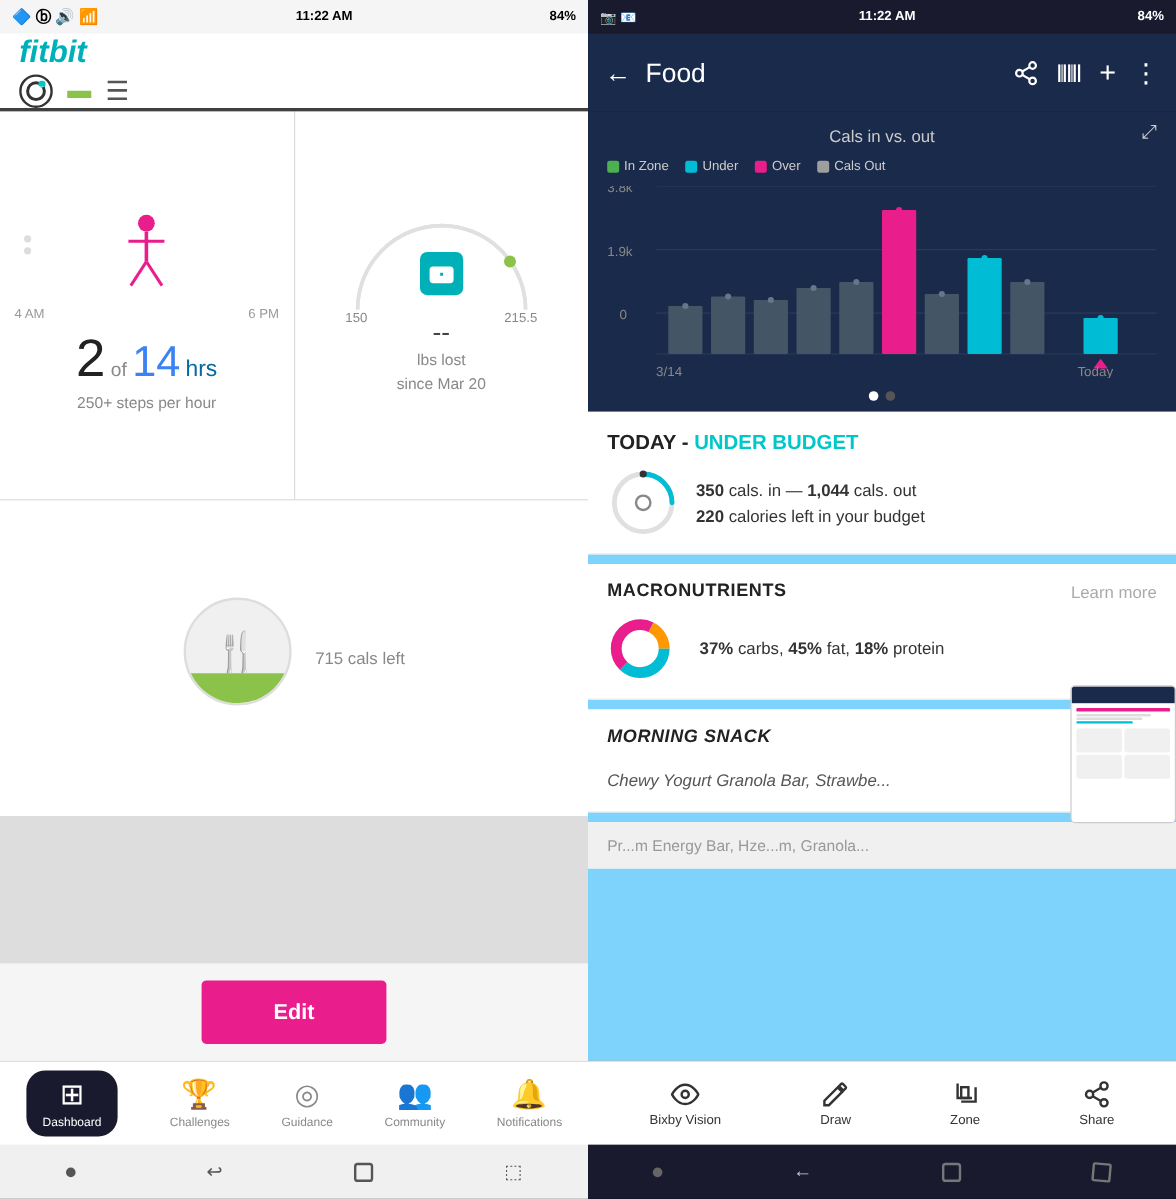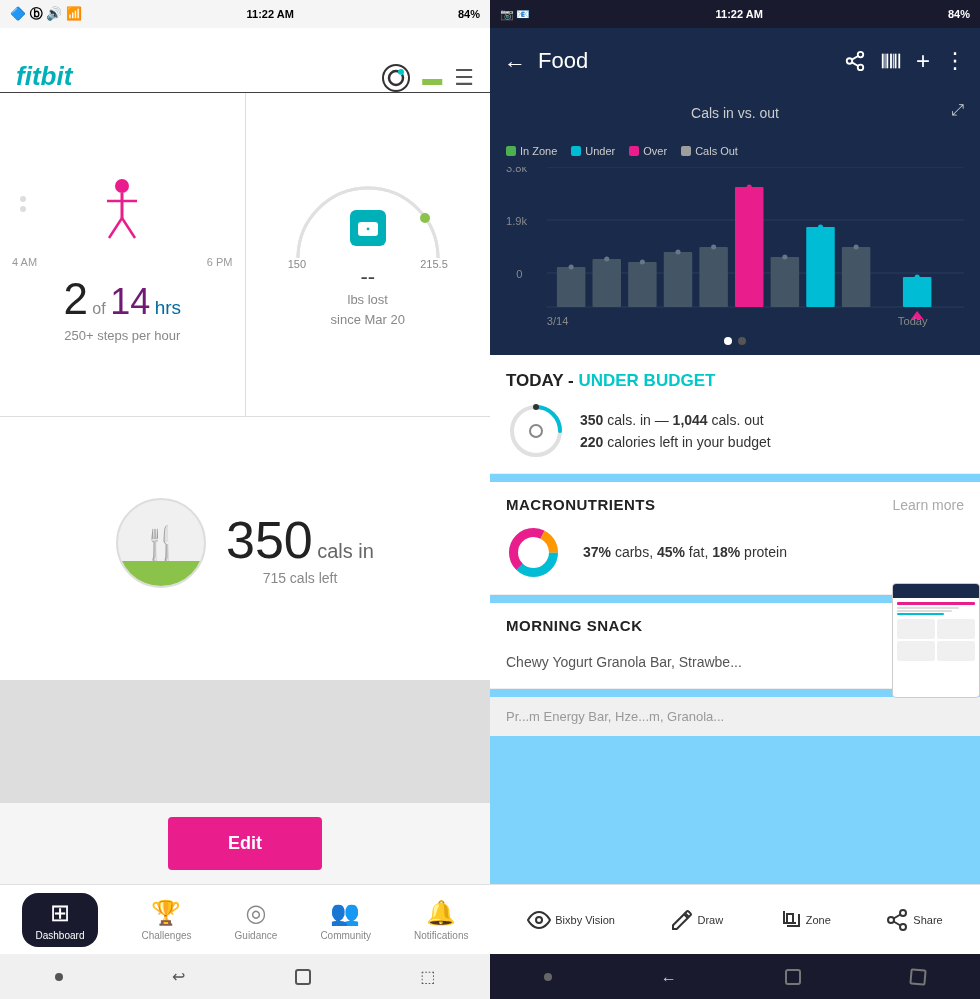--- a/index.html
+++ b/index.html
@@ -30,24 +30,25 @@
       padding: 0 10px;
       font-size: 11px;
       font-weight: 600;
     }
 
     
     .fitbit-header {
       height: 65px;
       background: #fff;
       display: flex;
-      align-items: flex-end;
+      align-items: flex-start;
       justify-content: space-between;
       padding: 0 16px;
-      border-bottom: 1px solid #404040;
+      border-bottom: 3px solid #404040;
+      flex-direction: column;
     }
     .fitbit-logo {
       color: #00b0b9;
       font-size: 26px;
       font-weight: bold;
       font-style: italic;
     }
     .fitbit-header-icons {
       display: flex;
       align-items: center;
@@ -256,21 +257,21 @@
 
     
     .chart-area {
       background: #1a2a4a;
       padding: 12px 16px 8px;
     }
     .chart-title {
       text-align: center;
       color: #ccc;
       font-size: 14px;
-      margin-bottom: 24px;
+      margin-bottom: 12px;
     }
     .chart-legend {
       display: flex;
       gap: 14px;
       margin-bottom: 10px;
       flex-wrap: wrap;
     }
     .legend-item {
       display: flex;
       align-items: center;
@@ -414,21 +415,21 @@
       height: 70px;
       background: #fff;
       display: flex;
       align-items: center;
       justify-content: space-around;
       border-top: 1px solid #e0e0e0;
       padding: 0 10px;
     }
     .bixby-item {
       display: flex;
-      flex-direction: row;
+      flex-direction: column;
       align-items: center;
       gap: 4px;
       cursor: pointer;
     }
     .bixby-label {
       font-size: 11px;
       color: #333;
     }
 
     .right-system-bar {
@@ -493,21 +494,21 @@
           <div style="width:6px;height:6px;border-radius:50%;background:#ddd;"></div>
         </div>
       </div>
       <div class="steps-time-labels">
         <span>4 AM</span>
         <span>6 PM</span>
       </div>
       <div style="text-align:center;">
         <span style="font-size:44px;font-weight:300;color:#222;">2</span>
         <span style="font-size:16px;color:#888;">of</span>
-        <span style="font-size:36px;font-weight:300;color:#701a75;">14</span>
+        <span style="font-size:36px;font-weight:300;color:#3b82f6;">14</span>
         <span style="font-size:19px;color:#0369a1;">hrs</span>
       </div>
       <div style="font-size:13px;color:#888;text-align:center;margin-top:4px;">250+ steps per hour</div>
     </div>
 
 
     <div class="grid-cell weight-cell">
 
       <div style="position:relative;width:160px;height:80px;margin-bottom:4px;">
         <svg width="160" height="80" viewBox="0 0 160 80">
@@ -532,24 +533,20 @@
       </div>
     </div>
 
 
     <div class="grid-cell food-cell" style="flex-direction:row; gap:20px; align-items:center; justify-content:center; padding:20px;">
       <div class="food-plate">
         <div class="food-plate-green"></div>
         <span class="food-icon">🍴</span>
       </div>
       <div style="text-align:center;">
-        <div>
-          <span style="font-size:52px;font-weight:300;color:#222;">350</span>
-          <span style="font-size:20px;color:#666;">cals in</span>
-        </div>
         <div style="font-size:14px;color:#888;">715 cals left</div>
       </div>
     </div>
   </div>
 
   <div class="edit-section">
     <button class="edit-btn">Edit</button>
   </div>
 
   <div class="bottom-nav">
@@ -737,21 +734,21 @@
           </svg>
         </div>
         <div class="macro-text">
           <span class="macro-bold">37%</span><span> carbs, </span>
           <span class="macro-bold">45%</span><span> fat, </span>
           <span class="macro-bold">18%</span><span> protein</span>
         </div>
       </div>
     </div>
 
-    <div class="snack-section" style="position:relative;">
+    <div class="snack-section" style="position:relative;font-style:italic;">
       <div style="display:flex;justify-content:space-between;align-items:center;margin-bottom:8px;">
         <span class="snack-title">MORNING SNACK</span>
         <span style="font-size:15px;color:#666;">35</span>
       </div>
       <div class="snack-item">Chewy Yogurt Granola Bar, Strawbe...</div>
 
       <div style="position:absolute;right:0;bottom:-10px;width:88px;height:115px;background:#fff;border:1px solid #ccc;border-radius:4px;overflow:hidden;z-index:10;">
         <div style="background:#1a2a4a;height:14px;width:100%;"></div>
         <div style="padding:4px;font-size:7px;color:#333;line-height:1.4;">
           <div style="background:#e91e8c;height:3px;margin-bottom:2px;border-radius:1px;"></div>

